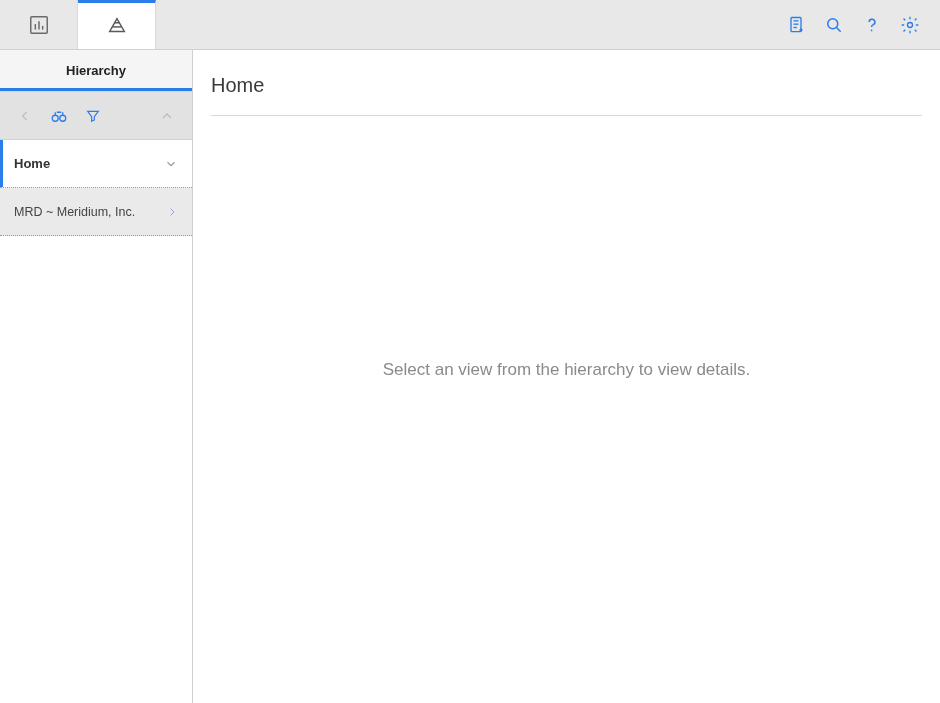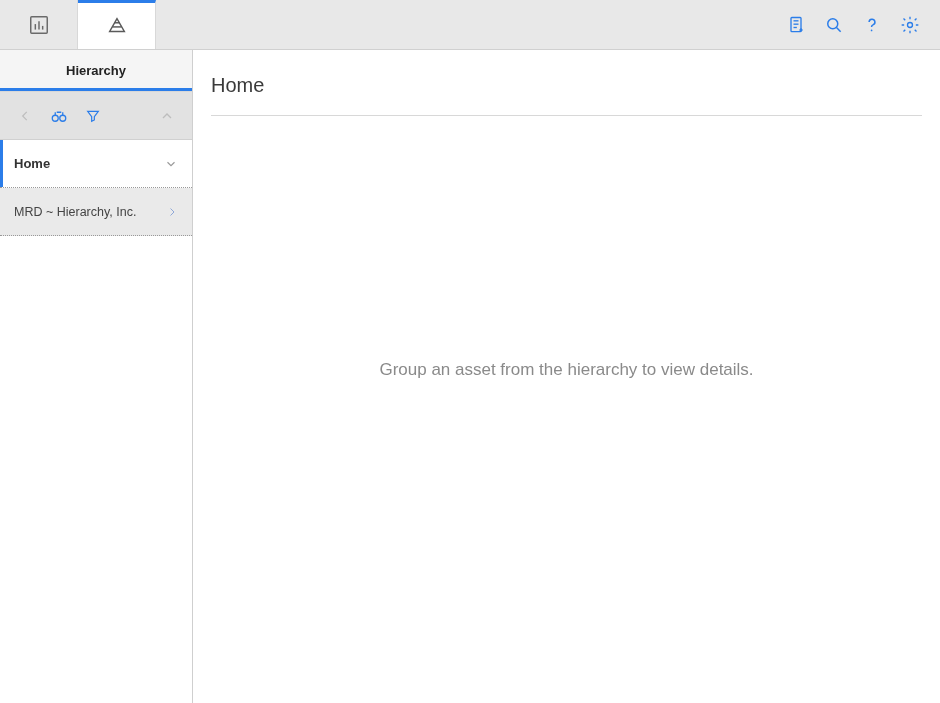--- a/index.html
+++ b/index.html
@@ -292,28 +292,28 @@
     <div class="tree-row home-row">
       <span>Home</span>
       <span class="row-chevron">
         <svg width="14" height="14" viewBox="0 0 24 24" fill="none" stroke="currentColor" stroke-width="2">
           <polyline points="6 9 12 15 18 9"></polyline>
         </svg>
       </span>
     </div>
 
     <div class="tree-row child-row">
-      <span>MRD ~ Hierarchy, Inc.</span>
+      <span>MRD ~ Meridium, Inc.</span>
       <span class="row-chevron">
         <svg width="12" height="12" viewBox="0 0 24 24" fill="none" stroke="currentColor" stroke-width="2">
           <polyline points="9 5 16 12 9 19"></polyline>
         </svg>
       </span>
     </div>
 
   </div>
 
   <div class="content">
     <div class="content-title">Home</div>
-    <div class="content-empty">Group an asset from the hierarchy to view details.</div>
+    <div class="content-empty">Select an view from the hierarchy to view details.</div>
   </div>
 
 </div>
 
 </body></html>

